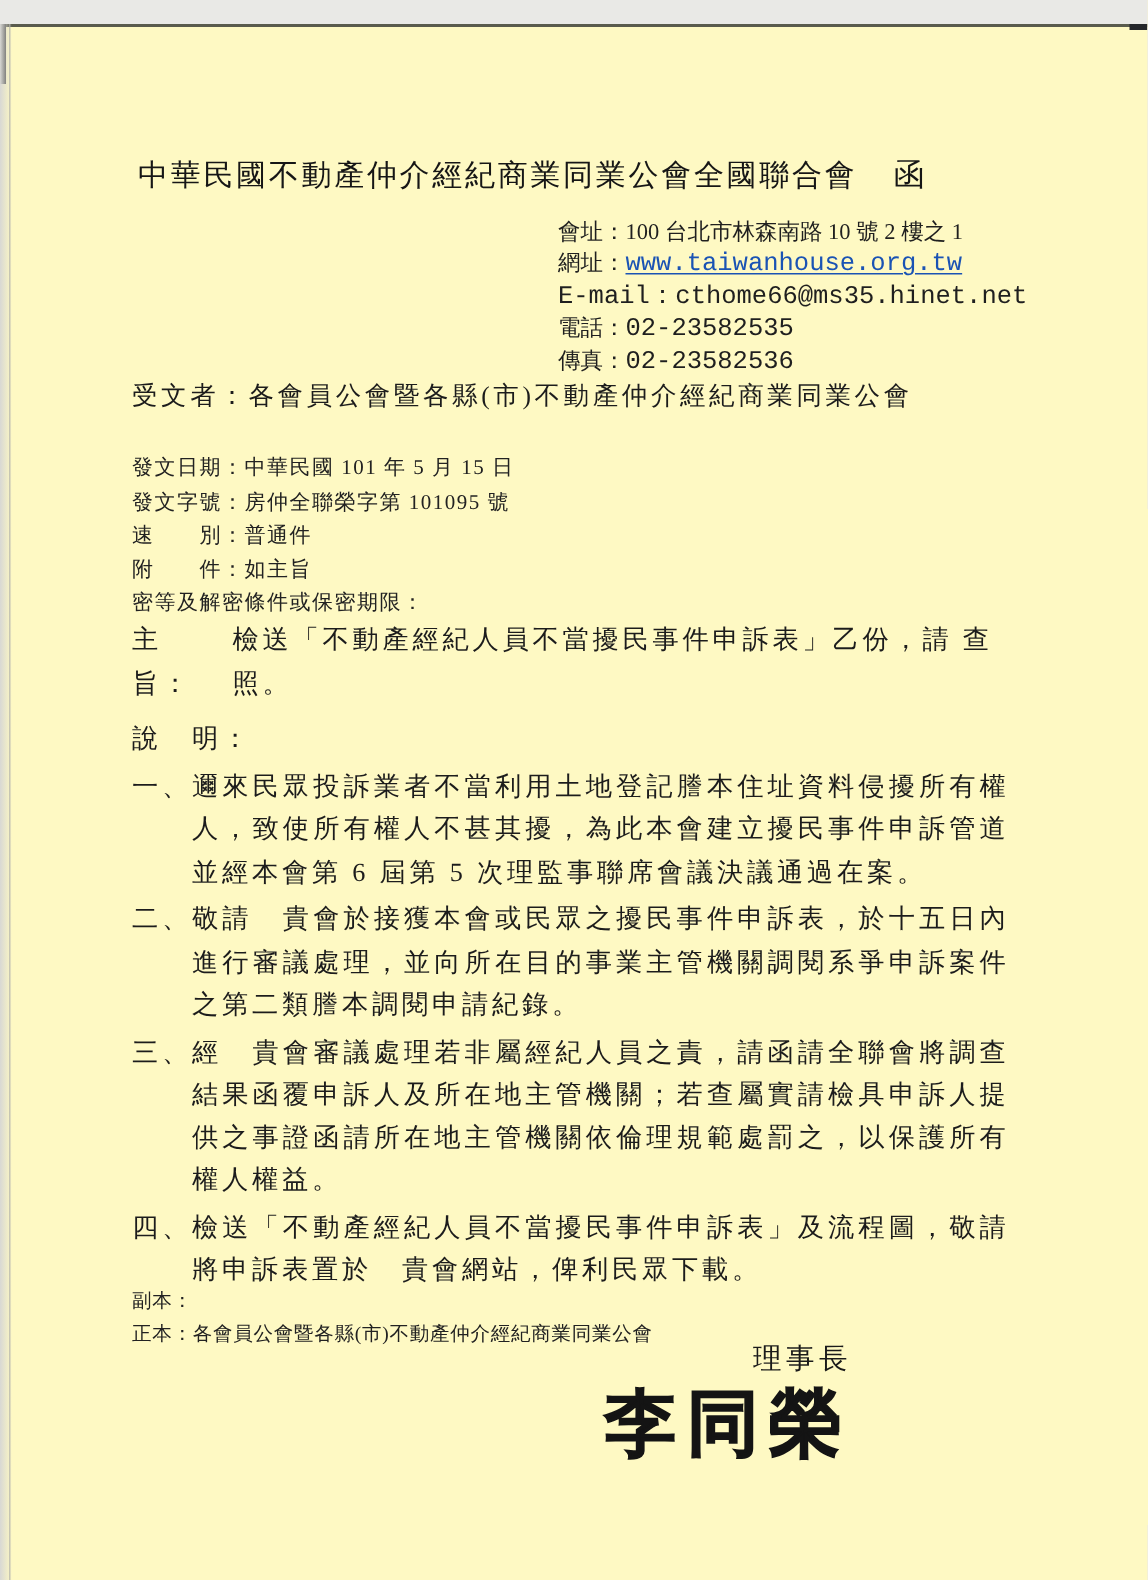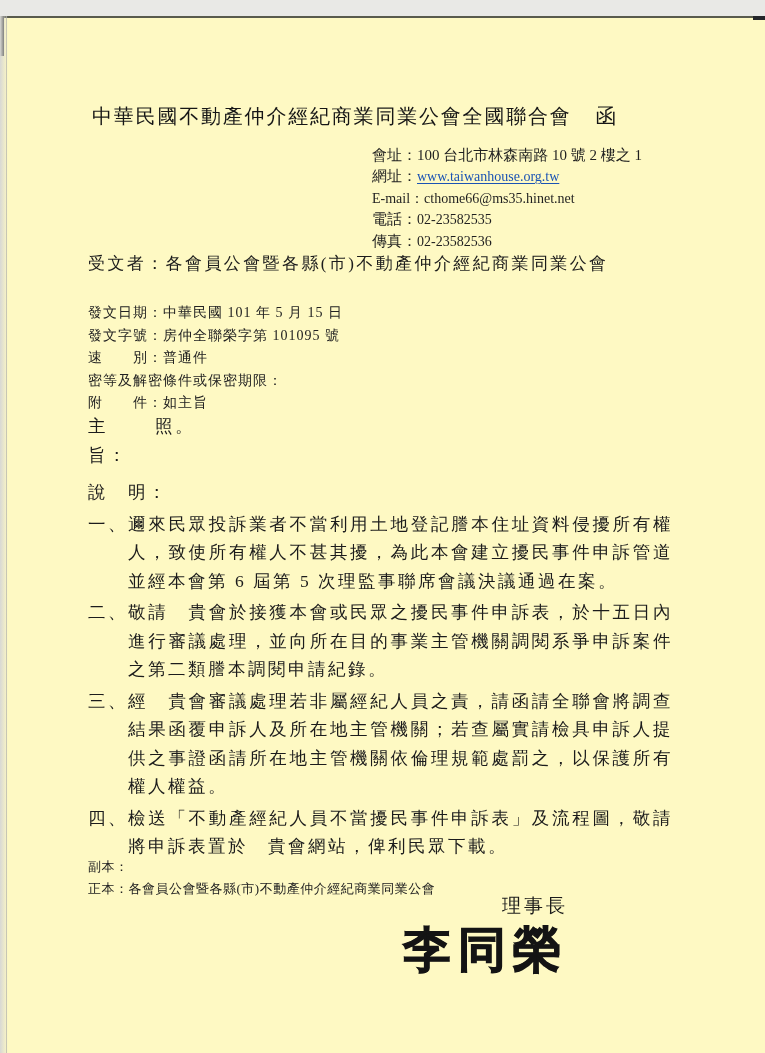--- a/index.html
+++ b/index.html
@@ -22,21 +22,21 @@
   .scan-bottom-line{position:absolute;top:1043px;left:0;right:0;height:3px;background:#2e2e2a;}
   .scan-bottom-wedge{position:absolute;top:1038px;left:0;width:0;height:0;
     border-bottom:8px solid #111;border-right:30px solid transparent;}
 
   
   .title-row{position:absolute;top:86px;left:92px;white-space:nowrap;
     font-size:20px;letter-spacing:1.8px;color:#161616;}
   .doc-type{display:inline-block;margin-left:24px;font-size:21px;}
 
   .contact{position:absolute;top:129px;left:372px;font-size:15px;line-height:21.4px;white-space:nowrap;}
-  .contact .mono{font-family:Liberation Serif, serif;font-size:14px;letter-spacing:0;}
+  .contact .mono{font-family:Liberation Mono, monospace;font-size:17px;letter-spacing:0;}
   .contact a{color:#1a53b4;text-decoration:underline;text-underline-offset:2px;}
 
   .recipient{position:absolute;top:236px;left:88px;font-size:17px;letter-spacing:2.4px;white-space:nowrap;color:#1c1c1c;}
 
   .meta{position:absolute;top:286px;left:88px;font-size:14px;line-height:22.6px;letter-spacing:1px;color:#222;}
 
   
   .body{position:absolute;top:396px;left:88px;width:600px;
     font-size:17.5px;line-height:28.5px;letter-spacing:2.5px;color:#1c1c1c;}
   .subject-row{display:flex;}
@@ -82,28 +82,29 @@
     <div><span>電話：</span><span class="mono">02-23582535</span></div>
     <div><span>傳真：</span><span class="mono">02-23582536</span></div>
   </div>
 
   <div class="recipient">受文者：各會員公會暨各縣(市)不動產仲介經紀商業同業公會</div>
 
   <div class="meta">
     <div>發文日期：中華民國 101 年 5 月 15 日</div>
     <div>發文字號：房仲全聯榮字第 101095 號</div>
     <div>速　　別：普通件</div>
+    <div>附　　件：如主旨</div>
     <div>密等及解密條件或保密期限：</div>
-    <div>附　　件：如主旨</div>
   </div>
 
   <div class="body">
     <div class="subject-row">
       <div class="subject-label">主　旨：</div>
       <div class="subject-text">
+        <div>檢送「不動產經紀人員不當擾民事件申訴表」乙份，請 查</div>
         <div>照。</div>
       </div>
     </div>
 
     <div class="explain-label">說　明：</div>
 
     <div class="item">
       <div class="item-num">一、</div>
       <div class="item-text">邇來民眾投訴業者不當利用土地登記謄本住址資料侵擾所有權人，致使所有權人不甚其擾，為此本會建立擾民事件申訴管道並經本會第 6 屆第 5 次理監事聯席會議決議通過在案。</div>
     </div>

